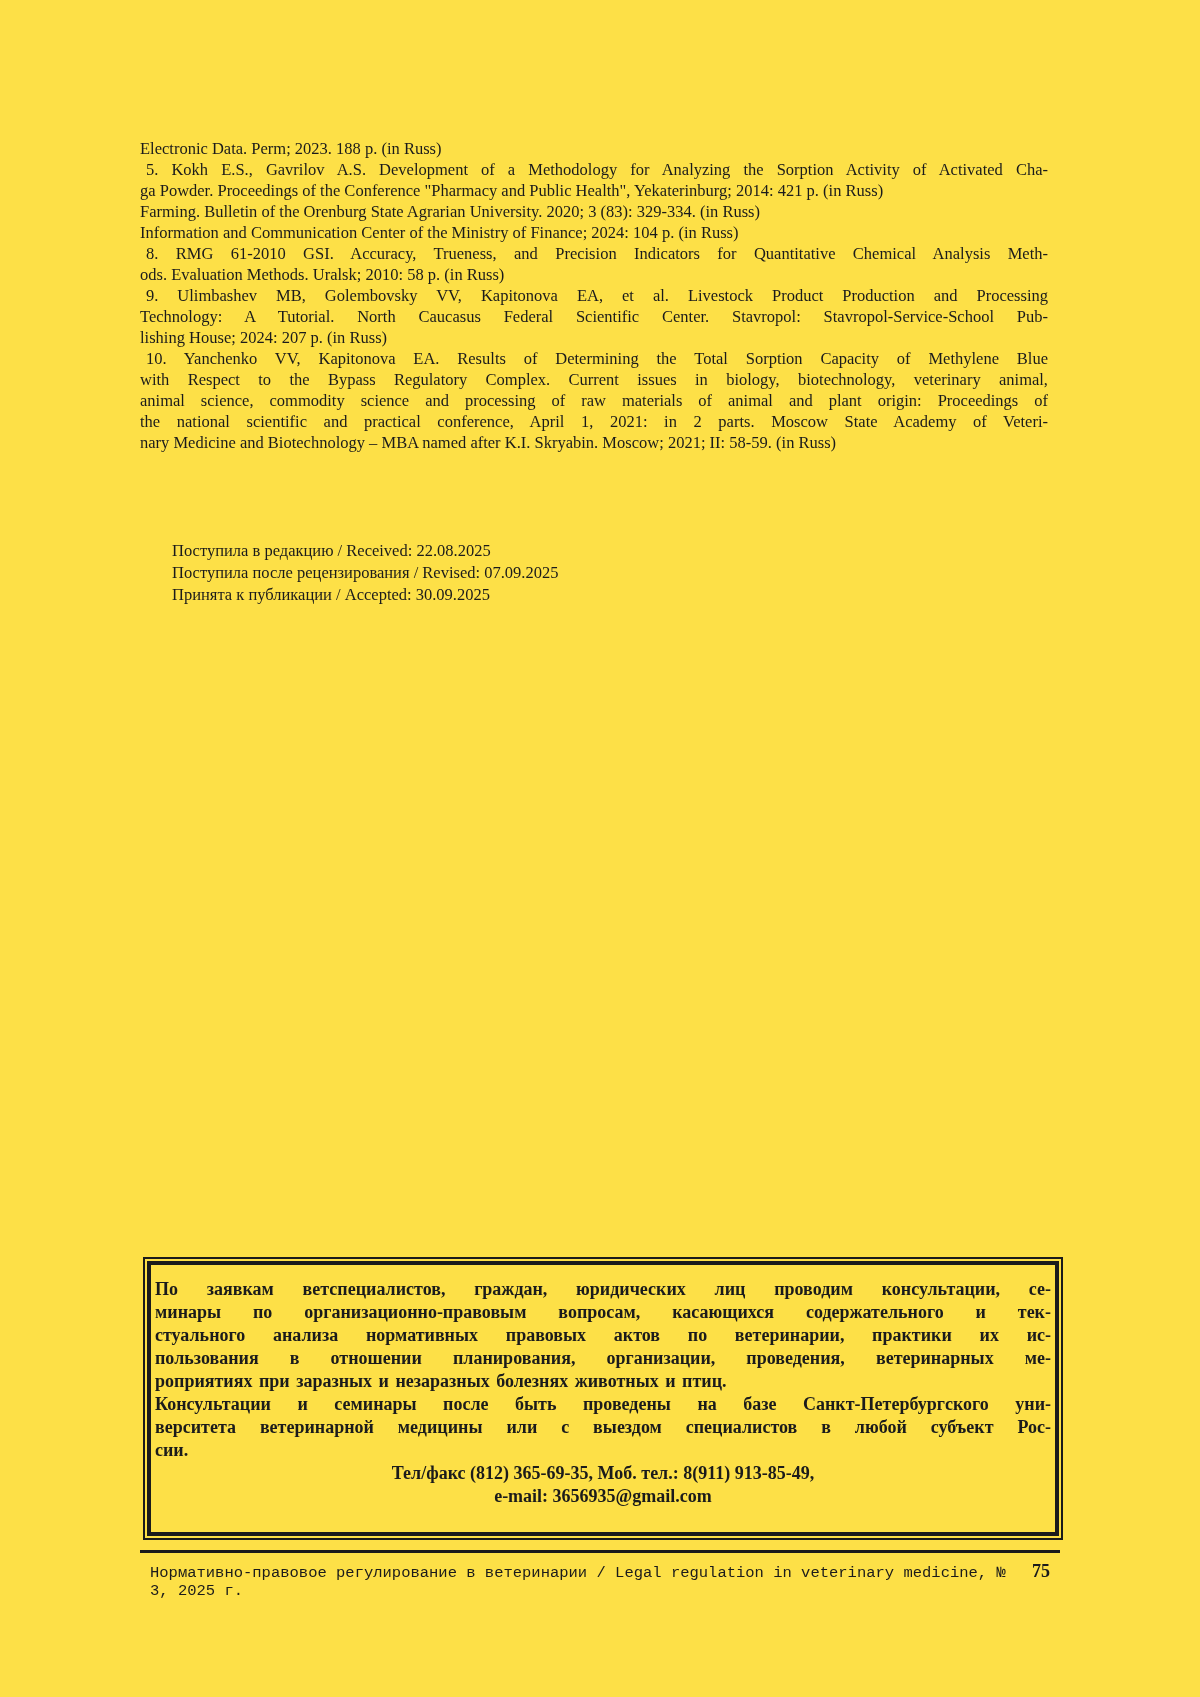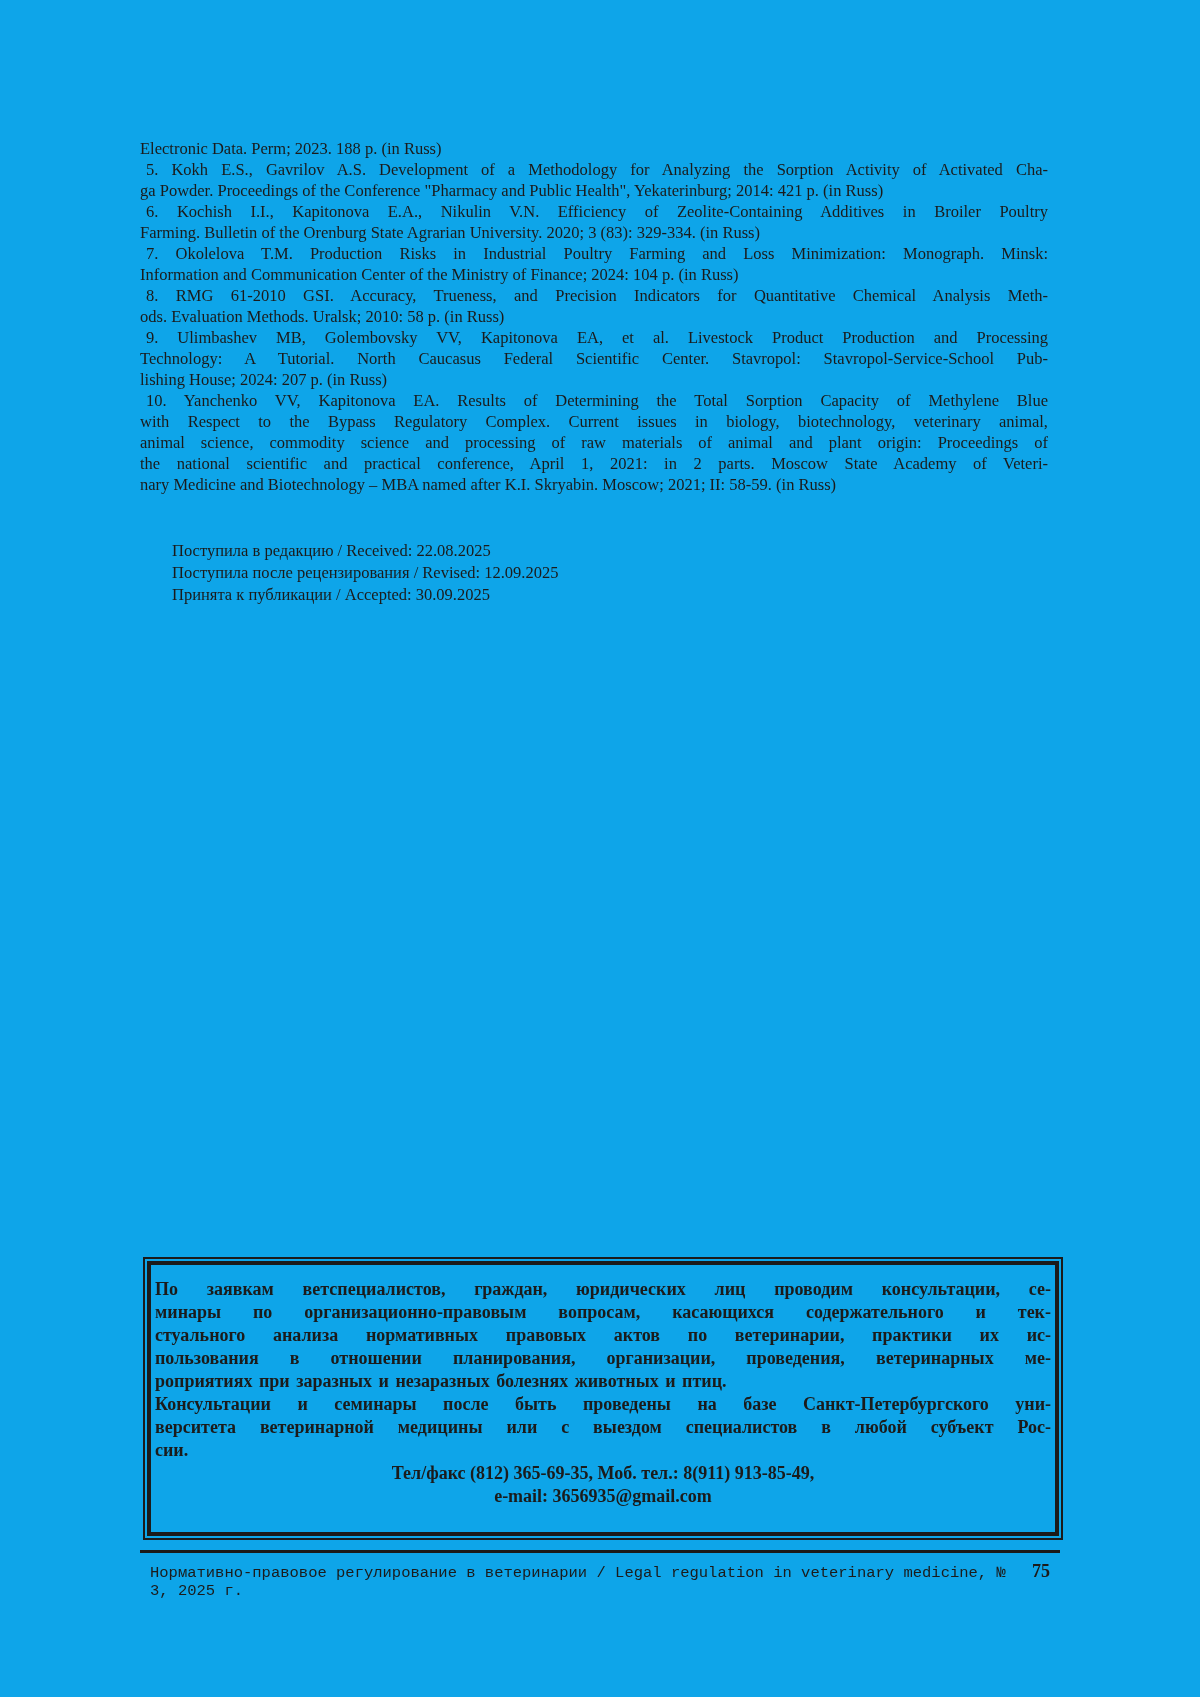--- a/index.html
+++ b/index.html
@@ -5,21 +5,21 @@
   html, body { margin: 0; padding: 0; }
   body {
     width: 1200px; height: 1697px;
     background: #ffffff;
     font-family: "Liberation Serif", "DejaVu Serif", serif;
     color: #1b1b1b;
   }
   .page {
     position: relative;
     width: 1200px; height: 1697px;
-    background: #0ea5e9;
+    background: #fde047;
     overflow: hidden;
   }
 
   
   .refs {
     position: absolute;
     top: 138px; left: 140px; width: 908px;
     font-size: 16.5px; line-height: 21px;
   }
   .ref-item { margin: 0; }
@@ -85,25 +85,23 @@
 
   <section class="refs">
       <div class="ref-item">
         <div class="ref-line first last">Electronic Data. Perm; 2023. 188 p. (in Russ)</div>
       </div>
       <div class="ref-item">
         <div class="ref-line first">5. Kokh E.S., Gavrilov A.S. Development of a Methodology for Analyzing the Sorption Activity of Activated Cha-</div>
         <div class="ref-line last">ga Powder. Proceedings of the Conference "Pharmacy and Public Health", Yekaterinburg; 2014: 421 p. (in Russ)</div>
       </div>
       <div class="ref-item">
-        <div class="ref-line first">6. Kochish I.I., Kapitonova E.A., Nikulin V.N. Efficiency of Zeolite-Containing Additives in Broiler Poultry</div>
         <div class="ref-line last">Farming. Bulletin of the Orenburg State Agrarian University. 2020; 3 (83): 329-334. (in Russ)</div>
       </div>
       <div class="ref-item">
-        <div class="ref-line first">7. Okolelova T.M. Production Risks in Industrial Poultry Farming and Loss Minimization: Monograph. Minsk:</div>
         <div class="ref-line last">Information and Communication Center of the Ministry of Finance; 2024: 104 p. (in Russ)</div>
       </div>
       <div class="ref-item">
         <div class="ref-line first">8. RMG 61-2010 GSI. Accuracy, Trueness, and Precision Indicators for Quantitative Chemical Analysis Meth-</div>
         <div class="ref-line last">ods. Evaluation Methods. Uralsk; 2010: 58 p. (in Russ)</div>
       </div>
       <div class="ref-item">
         <div class="ref-line first">9. Ulimbashev MB, Golembovsky VV, Kapitonova EA, et al. Livestock Product Production and Processing</div>
         <div class="ref-line">Technology: A Tutorial. North Caucasus Federal Scientific Center. Stavropol: Stavropol-Service-School Pub-</div>
         <div class="ref-line last">lishing House; 2024: 207 p. (in Russ)</div>
@@ -112,21 +110,21 @@
         <div class="ref-line first">10. Yanchenko VV, Kapitonova EA. Results of Determining the Total Sorption Capacity of Methylene Blue</div>
         <div class="ref-line">with Respect to the Bypass Regulatory Complex. Current issues in biology, biotechnology, veterinary animal,</div>
         <div class="ref-line">animal science, commodity science and processing of raw materials of animal and plant origin: Proceedings of</div>
         <div class="ref-line">the national scientific and practical conference, April 1, 2021: in 2 parts. Moscow State Academy of Veteri-</div>
         <div class="ref-line last">nary Medicine and Biotechnology – MBA named after K.I. Skryabin. Moscow; 2021; II: 58-59.  (in Russ)</div>
       </div>
     </section>
 
   <section class="dates">
     <div>Поступила в редакцию / Received: 22.08.2025</div>
-    <div>Поступила после рецензирования / Revised: 12.09.2025</div>
+    <div>Поступила после рецензирования / Revised: 07.09.2025</div>
     <div>Принята к публикации / Accepted: 30.09.2025</div>
   </section>
 
   <div class="announcement-outer">
     <div class="announcement-inner">
       <div>
           <div class="box-para">
             <div class="box-line first">По заявкам ветспециалистов, граждан, юридических лиц проводим консультации, се-</div>
             <div class="box-line">минары по организационно-правовым вопросам, касающихся содержательного и тек-</div>
             <div class="box-line">стуального анализа нормативных правовых актов по ветеринарии, практики их ис-</div>

